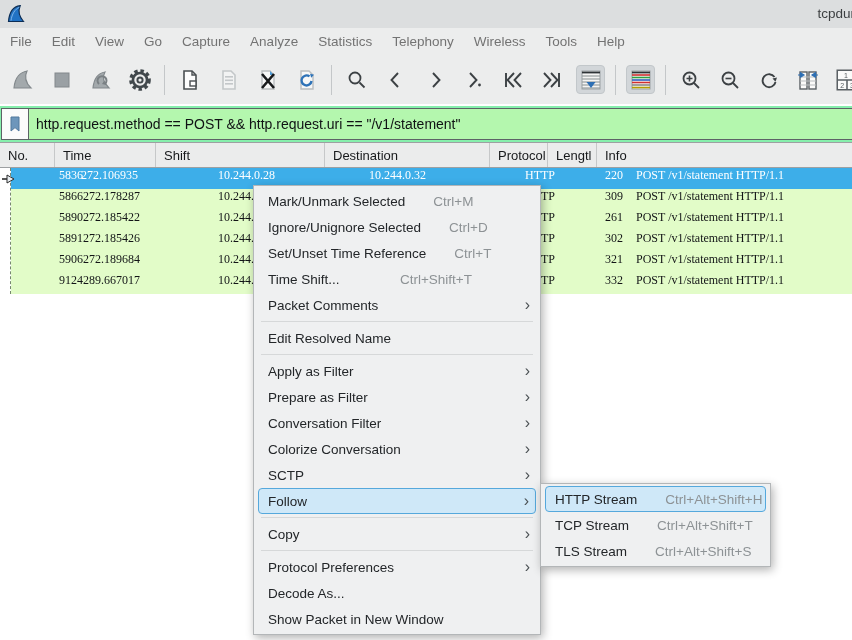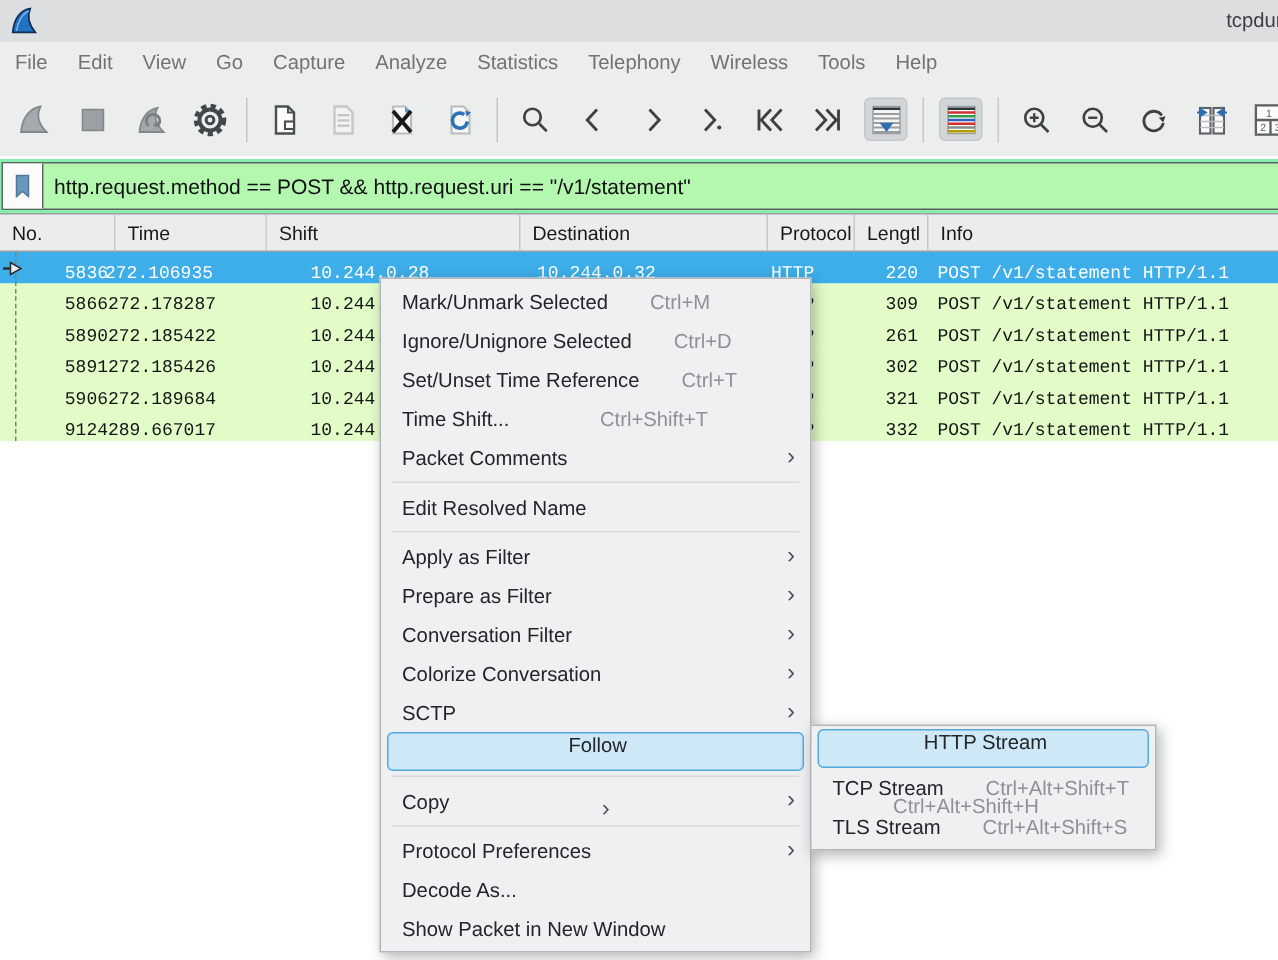--- a/index.html
+++ b/index.html
@@ -19,46 +19,46 @@
   .tsep{width:1px;height:30px;background:#c4c7c9;flex:0 0 auto;}
   
   .filterbar{position:absolute;top:106px;left:0;width:852px;height:36px;background:#86efac;}
   .ffield{position:absolute;left:1px;right:-1px;top:2px;height:30px;border:1px solid #5d6266;display:flex;background:#b4f7ae;}
   .fbookmark{width:26px;background:#fbfbfb;border-right:1px solid #5d6266;display:flex;align-items:center;justify-content:center;}
   .ftext{flex:1;display:flex;align-items:center;padding-left:7px;font-size:14px;color:#101214;white-space:nowrap;overflow:hidden;}
   
   .phead{position:absolute;top:142px;left:0;width:852px;height:26px;background:#ebecec;border-top:1px solid #9da0a2;border-bottom:1px solid #9da0a2;display:flex;box-sizing:border-box;font-size:13px;color:#17191b;}
   .phcell{border-right:1px solid #c6c8c9;display:flex;align-items:center;padding-left:8px;box-sizing:border-box;overflow:hidden;white-space:nowrap;}
   .phcell:last-child{border-right:none;}
-  .c0{width:77px;}.c1{width:101px;}.c2{width:169px;}.c3{width:165px;}.c4{width:58px;}.c5{width:49px;}.c6{flex:1;}
+  .c0{width:55px;}.c1{width:101px;}.c2{width:169px;}.c3{width:165px;}.c4{width:58px;}.c5{width:49px;}.c6{flex:1;}
   
   .listbg{position:absolute;top:168px;left:0;width:852px;height:472px;background:#ffffff;}
   .prows{position:absolute;top:168px;left:0;width:852px;}
-  .prow{height:21px;display:flex;align-items:flex-end;background:#e2fcc8;color:#121416;
-        font-family:Liberation Mono, monospace;font-size:12px;white-space:pre;}
+  .prow{height:21px;display:flex;align-items:flex-start;background:#e2fcc8;color:#121416;
+        font-family:Liberation Serif, serif;font-size:12px;white-space:pre;margin-left:11px;}
   .prow.sel{background:#3daee9;color:#ffffff;}
   .r-no{width:72px;text-align:right;}
   .r-time{width:115px;}
   .r-src{width:167px;}
   .r-dst{width:158px;}
   .r-proto{width:64px;padding-left:2px;box-sizing:border-box;}
   .r-len{width:36px;text-align:right;}
   .r-info{flex:1;padding-left:13px;overflow:hidden;}
   .dashline{position:absolute;left:10px;top:168px;height:126px;width:0;border-left:1px dashed #76876f;z-index:2;}
   .rowptr{position:absolute;left:2px;top:174px;z-index:3;}
   
   .ctx{position:absolute;left:253px;top:185px;width:288px;background:#eff0f1;border:1px solid #b3b6b8;
        box-shadow:2px 3px 9px rgba(0,0,0,.3);padding:2px 0;box-sizing:border-box;z-index:10;}
   .ctx-item{height:26px;display:flex;align-items:center;padding:0 10px 0 14px;font-size:13.5px;color:#232629;gap:28px;}
   .ctx-item .lbl{flex:1;white-space:nowrap;}
   .ctx-item .sc{color:#8d9295;margin-right:14px;white-space:nowrap;}
   .ctx-item .arr{width:16px;text-align:right;color:#4d5356;font-size:16px;line-height:16px;}
   .ctx-item .arr::before{content:"\203A";}
   .ctx-item .noarr{width:16px;}
-  .ctx-item.hl{margin:0 4px;padding:0 6px 0 9px;background:#cfe8f8;border:1px solid #55a8dc;border-radius:4px;height:26px;box-sizing:border-box;flex-direction:column;}
+  .ctx-item.hl{margin:0 4px;padding:0 6px 0 9px;background:#cfe8f8;border:1px solid #55a8dc;border-radius:4px;height:26px;box-sizing:border-box;}
   .ctx-sep{height:7px;display:flex;align-items:center;}
   .ctx-sep::before{content:"";flex:1;height:1px;background:#d6d8d9;margin:0 7px;}
   
   .sub{position:absolute;left:540px;top:483px;width:231px;background:#eff0f1;border:1px solid #b3b6b8;
        box-shadow:2px 3px 9px rgba(0,0,0,.3);padding:2px 0;box-sizing:border-box;z-index:11;}
   .sub .ctx-item .sc{margin-right:30px;}
   .sub .ctx-item.hl .sc{margin-right:26px;}
   svg{display:block;}
 </style>
 </head>

